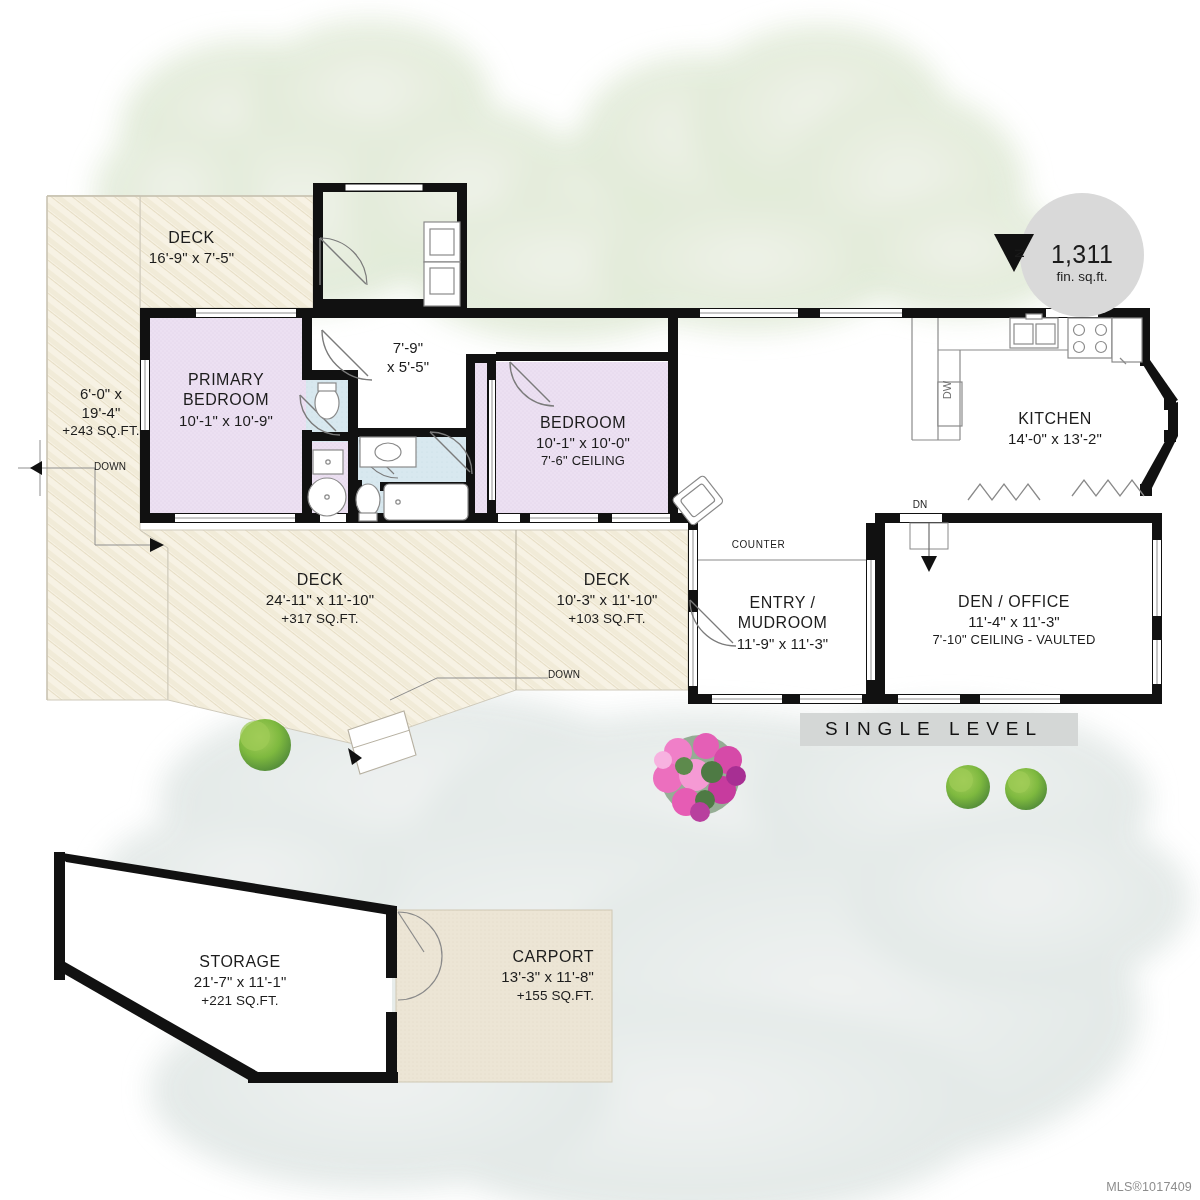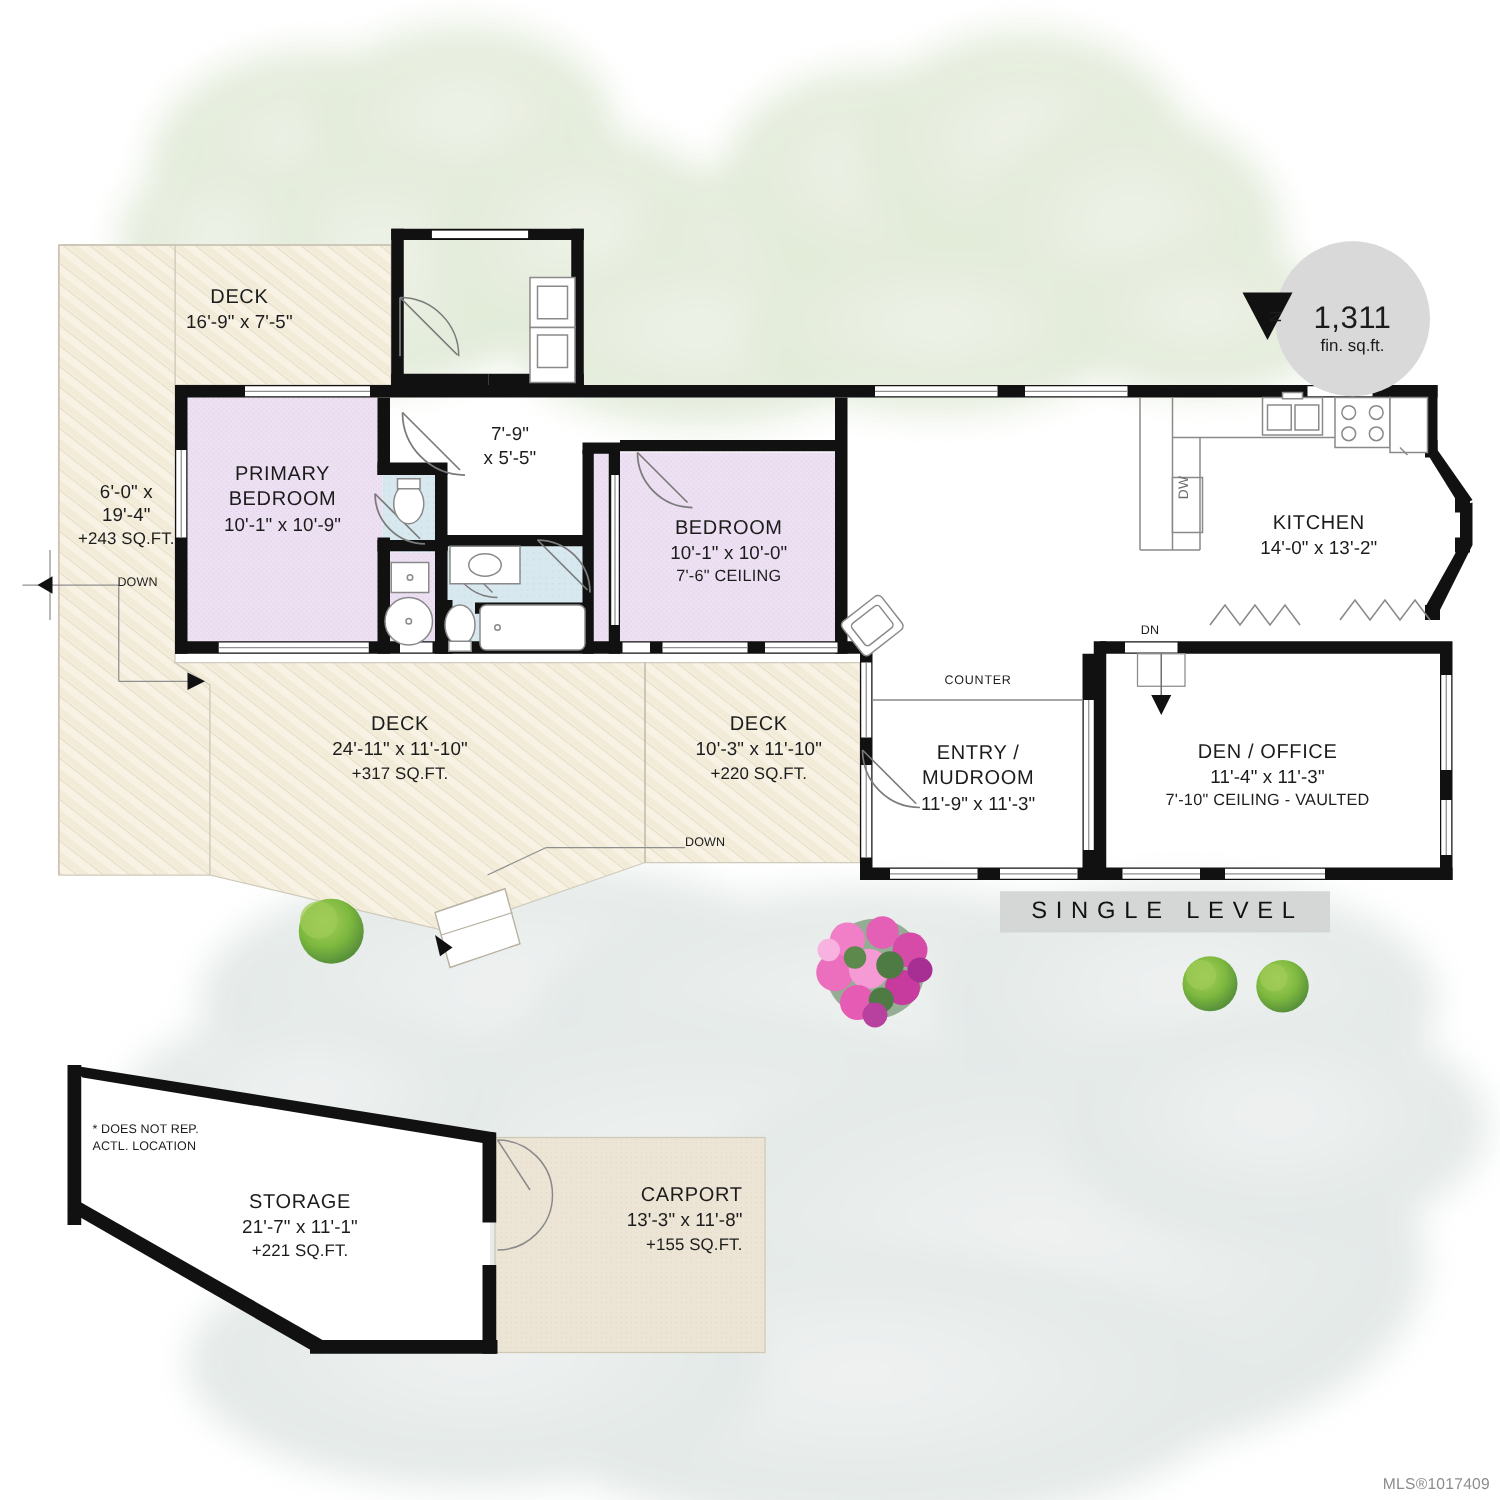--- a/index.html
+++ b/index.html
@@ -29,21 +29,21 @@
   .lbl .sq{font-size:13.5px;}
   .lbl .cl{font-size:13px;letter-spacing:.2px;}
   .tiny{font-size:10px;}
   .banner{
     position:absolute;
     background:#d4d7d6;
     color:#111;
     font-size:19px;
     letter-spacing:7px;
     text-align:center;
-    padding:5px 10px 6px 14px;
+    padding:5px 24px 6px 14px;
     font-family:"Liberation Sans", sans-serif;
   }
   .mls{
     position:absolute;
     right:8px;bottom:6px;
     font-size:12.5px;
     color:#8d8d8d;
     font-family:"Liberation Sans", sans-serif;
     letter-spacing:.2px;
   }
@@ -474,46 +474,42 @@
 
 <div class="lbl" style="left:230px;top:570px;width:180px;">
   <div class="rm">DECK</div>
   <div class="dim">24'-11" x 11'-10"</div>
   <div class="sq">+317 SQ.FT.</div>
 </div>
 
 <div class="lbl" style="left:522px;top:570px;width:170px;">
   <div class="rm">DECK</div>
   <div class="dim">10'-3" x 11'-10"</div>
-  <div class="sq">+220 SQ.FT.</div>
+  <div class="sq">+103 SQ.FT.</div>
 </div>
 <div class="lbl tiny" style="left:548px;top:669px;width:80px;text-align:left;">DOWN</div>
 
 <div class="lbl" style="left:700px;top:593px;width:165px;">
   <div class="rm">ENTRY /</div>
   <div class="rm">MUDROOM</div>
   <div class="dim">11'-9" x 11'-3"</div>
 </div>
-<div class="lbl tiny" style="left:700px;top:539px;width:165px;letter-spacing:.6px;text-align:center;">COUNTER</div>
+<div class="lbl tiny" style="left:676px;top:539px;width:165px;letter-spacing:.6px;text-align:center;">COUNTER</div>
 
 <div class="lbl" style="left:880px;top:592px;width:268px;">
   <div class="rm">DEN / OFFICE</div>
   <div class="dim">11'-4" x 11'-3"</div>
   <div class="cl">7'-10" CEILING - VAULTED</div>
 </div>
 
 <div class="lbl" style="left:145px;top:952px;width:190px;">
   <div class="rm">STORAGE</div>
   <div class="dim">21'-7" x 11'-1"</div>
   <div class="sq">+221 SQ.FT.</div>
 </div>
-<div class="lbl tiny" style="left:74px;top:897px;width:180px;text-align:left;line-height:1.35;">
-  <div>* DOES NOT REP.</div>
-  <div>ACTL. LOCATION</div>
-</div>
 
 <div class="lbl" style="left:418px;top:947px;width:176px;text-align:right;">
   <div class="rm">CARPORT</div>
   <div class="dim">13'-3" x 11'-8"</div>
   <div class="sq">+155 SQ.FT.</div>
 </div>
 
 <div class="mls">MLS®1017409</div>
 
 </div>

